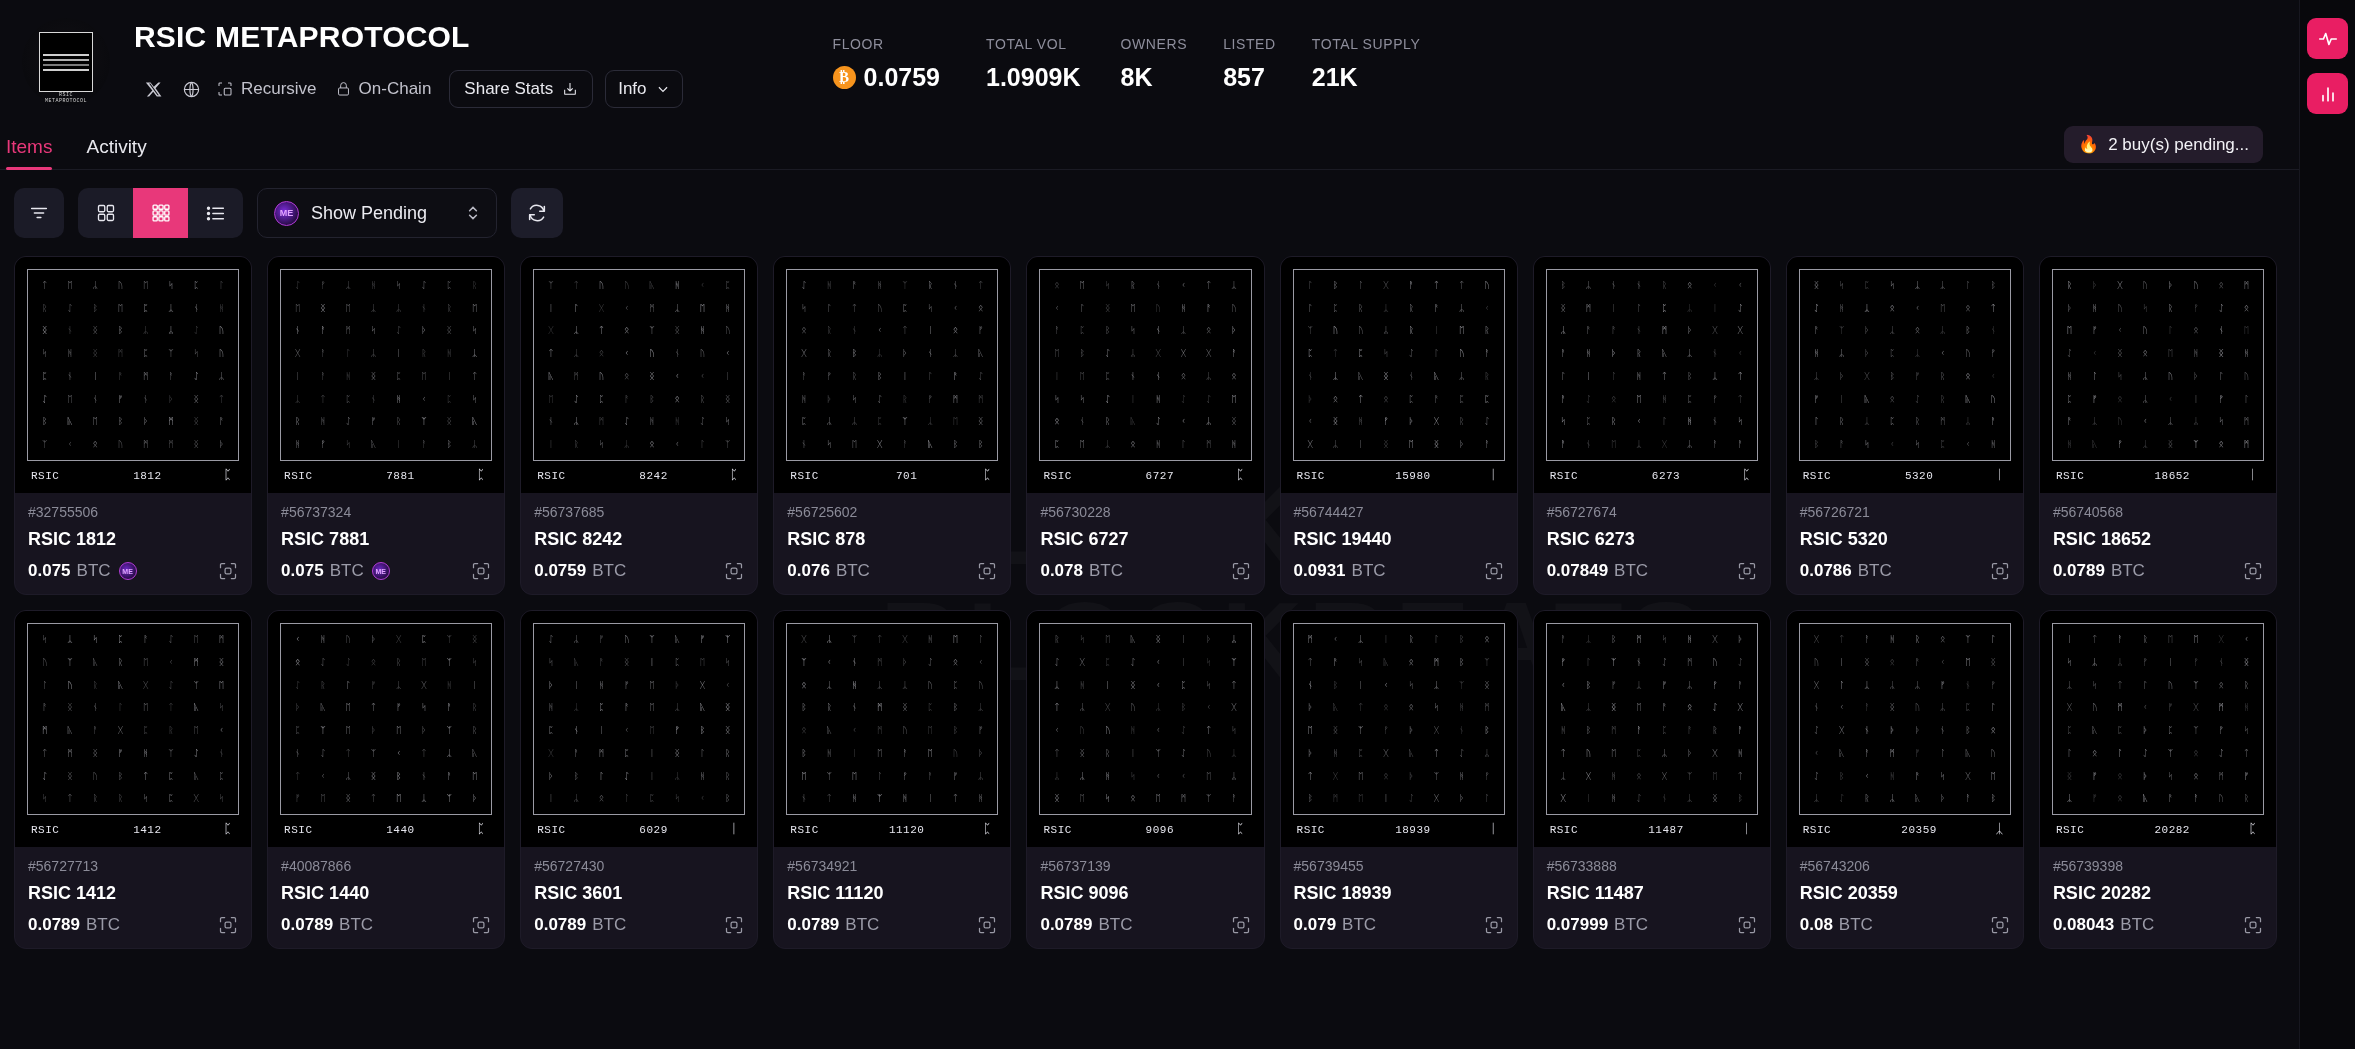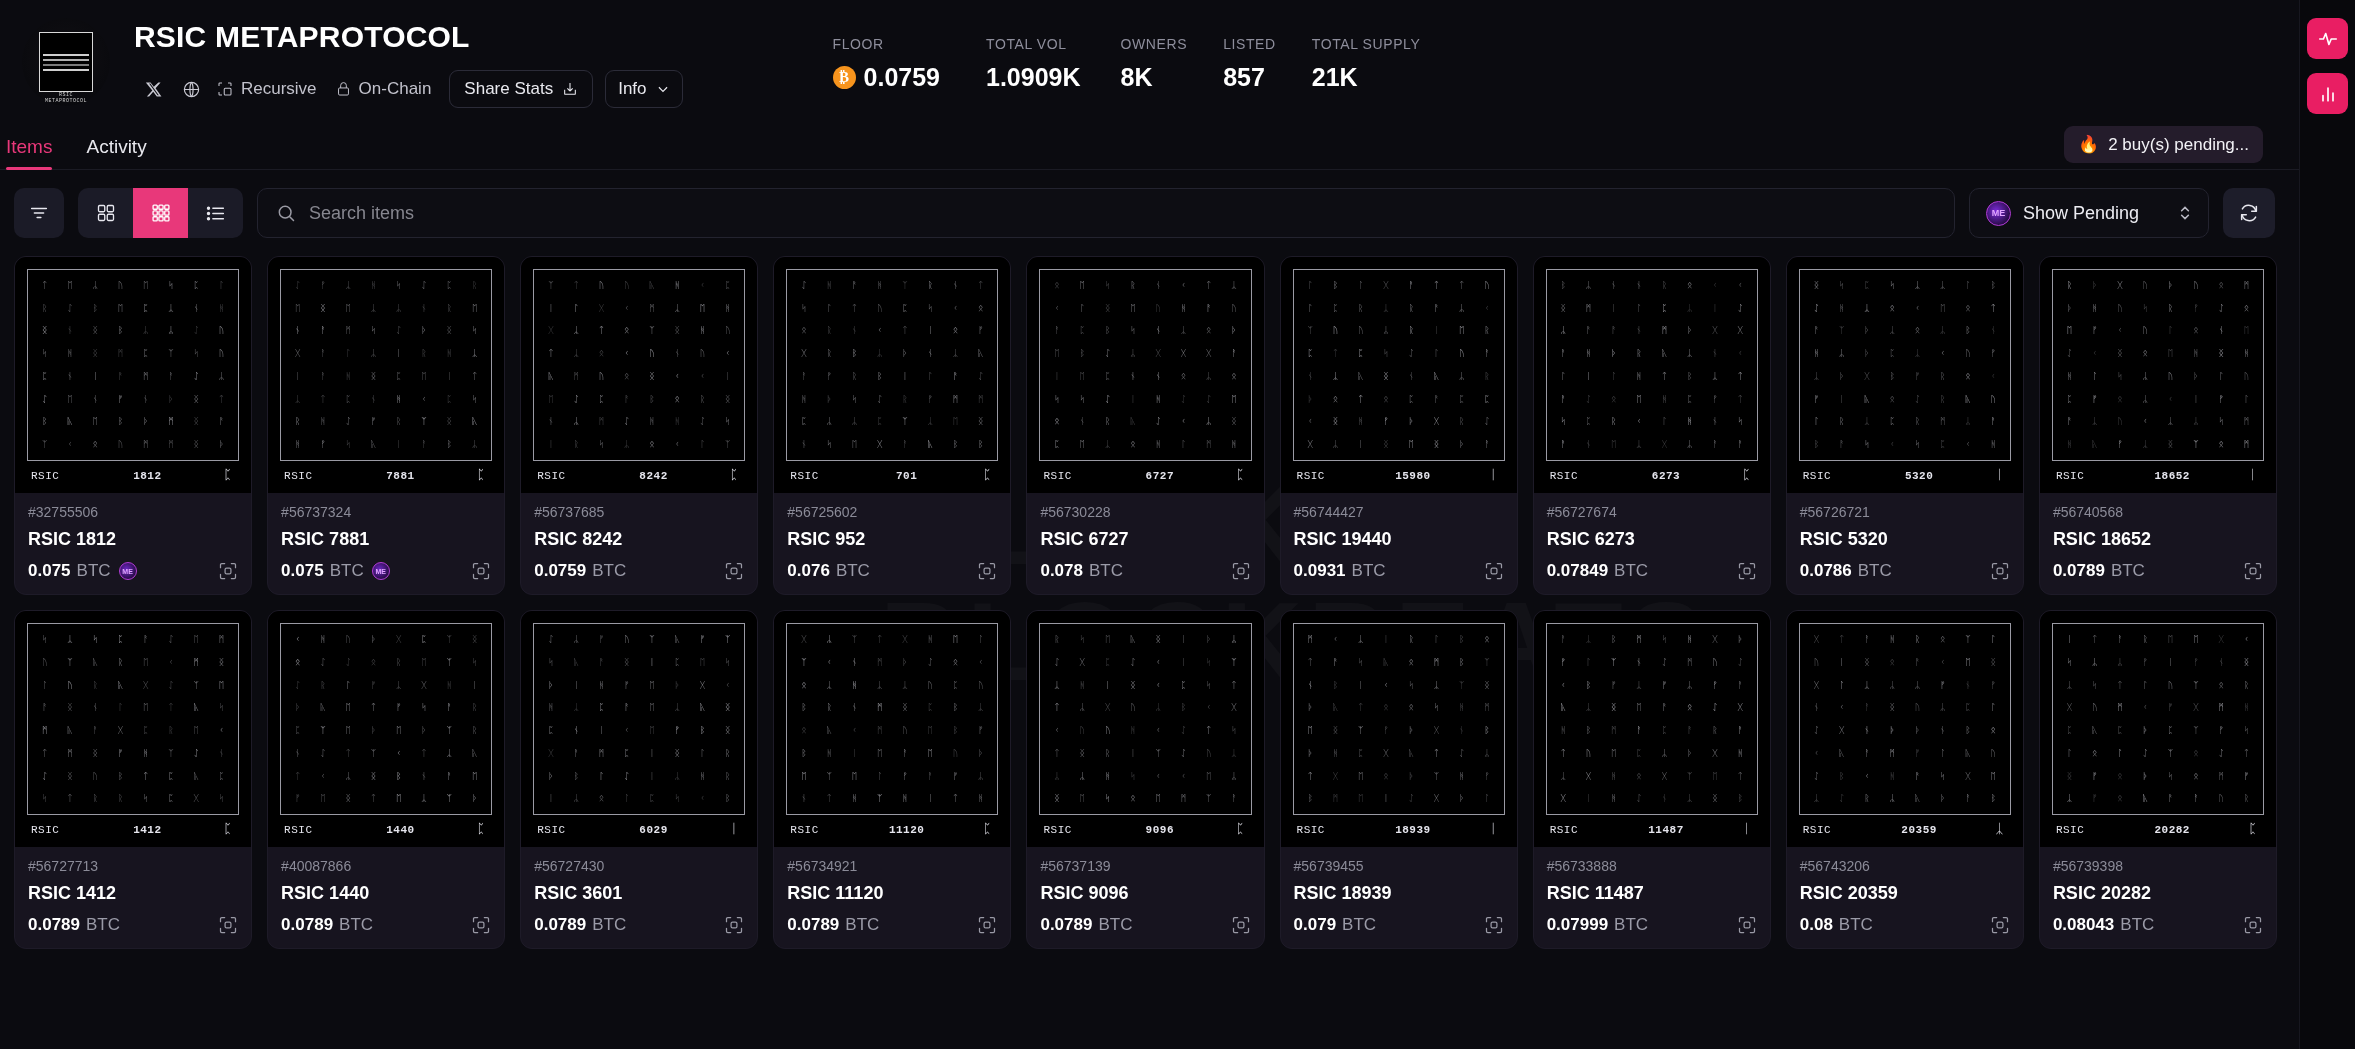--- a/index.html
+++ b/index.html
@@ -254,21 +254,21 @@
     line-height: 1;
   }
   .art-caption {
     display: flex; align-items: center;
     font-family: "Liberation Mono", monospace;
     font-size: 11px; color: #e6e6ee;
     padding: 7px 4px 8px 4px;
     letter-spacing: .5px;
   }
   .art-caption .c-name { width: 34%; }
-  .art-caption .c-num  { flex: 1; text-align: center; font-weight: bold; }
+  .art-caption .c-num  { flex: 1; text-align: center; }
   .art-caption .c-rune { width: 20%; text-align: right; font-size: 13px; padding-right: 3px; }
 
   .card-body { padding: 11px 13px 13px 13px; }
   .card-id { font-size: 14px; color: #8b8b98; }
   .card-title { font-size: 18px; font-weight: 700; color: #fff; margin-top: 9px; }
   .card-footer {
     display: flex; align-items: center; margin-top: 11px;
   }
   .card-price { font-size: 17px; font-weight: 700; color: #fff; }
   .card-cur { font-size: 17px; color: #9b9ba8; margin-left: 6px; font-weight: 400; }
@@ -440,29 +440,20 @@
     <div class="view-opt">
       <svg width="21" height="21" viewBox="0 0 24 24" fill="none" stroke="#e8e8ef" stroke-width="1.7" stroke-linecap="round">
           <circle cx="4" cy="6" r="1.1" fill="#e8e8ef"></circle>
           <circle cx="4" cy="12" r="1.1" fill="#e8e8ef"></circle>
           <circle cx="4" cy="18" r="1.1" fill="#e8e8ef"></circle>
           <path d="M9 6h12M9 12h12M9 18h12"></path>
         </svg>
     </div>
   </div>
 
-  <div class="search-box">
-    <span>
-      <svg width="20" height="20" viewBox="0 0 24 24" fill="none" stroke="#9a9aa4" stroke-width="1.8" stroke-linecap="round">
-          <circle cx="11" cy="11" r="7"></circle>
-          <path d="M16.5 16.5L21 21"></path>
-        </svg>
-    </span>
-    <input type="text" placeholder="Search items" style="">
-  </div>
 
 
   <div class="select-box pending">
     <span class="me-badge">ME</span>
     <span>Show Pending</span>
     <span class="spacer"></span>
     <svg width="14" height="18" viewBox="0 0 10 16" fill="none" stroke="#b9b9c4" stroke-width="1.4" stroke-linecap="round">
         <path d="M2 6l3-3 3 3M2 10l3 3 3-3"></path>
       </svg>
   </div>
@@ -817,21 +808,21 @@
             <span style="opacity: 0.68;">ᛒ</span>
           </div>
           <div class="art-caption">
             <span class="c-name">RSIC</span>
             <span class="c-num">701</span>
             <span class="c-rune">ᛈ</span>
           </div>
         </div>
         <div class="card-body">
           <div class="card-id">#56725602</div>
-          <div class="card-title">RSIC 952</div>
+          <div class="card-title">RSIC 878</div>
           <div class="card-footer">
             <span class="card-price">0.076</span>
             <span class="card-cur">BTC</span>
             <span class="card-expand">
               <svg width="20" height="20" viewBox="0 0 24 24" fill="none" stroke="currentColor" stroke-width="1.5" stroke-linecap="round">
                 <path d="M3 8V4.5A1.5 1.5 0 014.5 3H8M16 3h3.5A1.5 1.5 0 0121 4.5V8M21 16v3.5a1.5 1.5 0 01-1.5 1.5H16M8 21H4.5A1.5 1.5 0 013 19.5V16"></path>
                 <rect x="8.5" y="8.5" width="7" height="7" rx="1.8"></rect>
               </svg>
             </span>
           </div>

